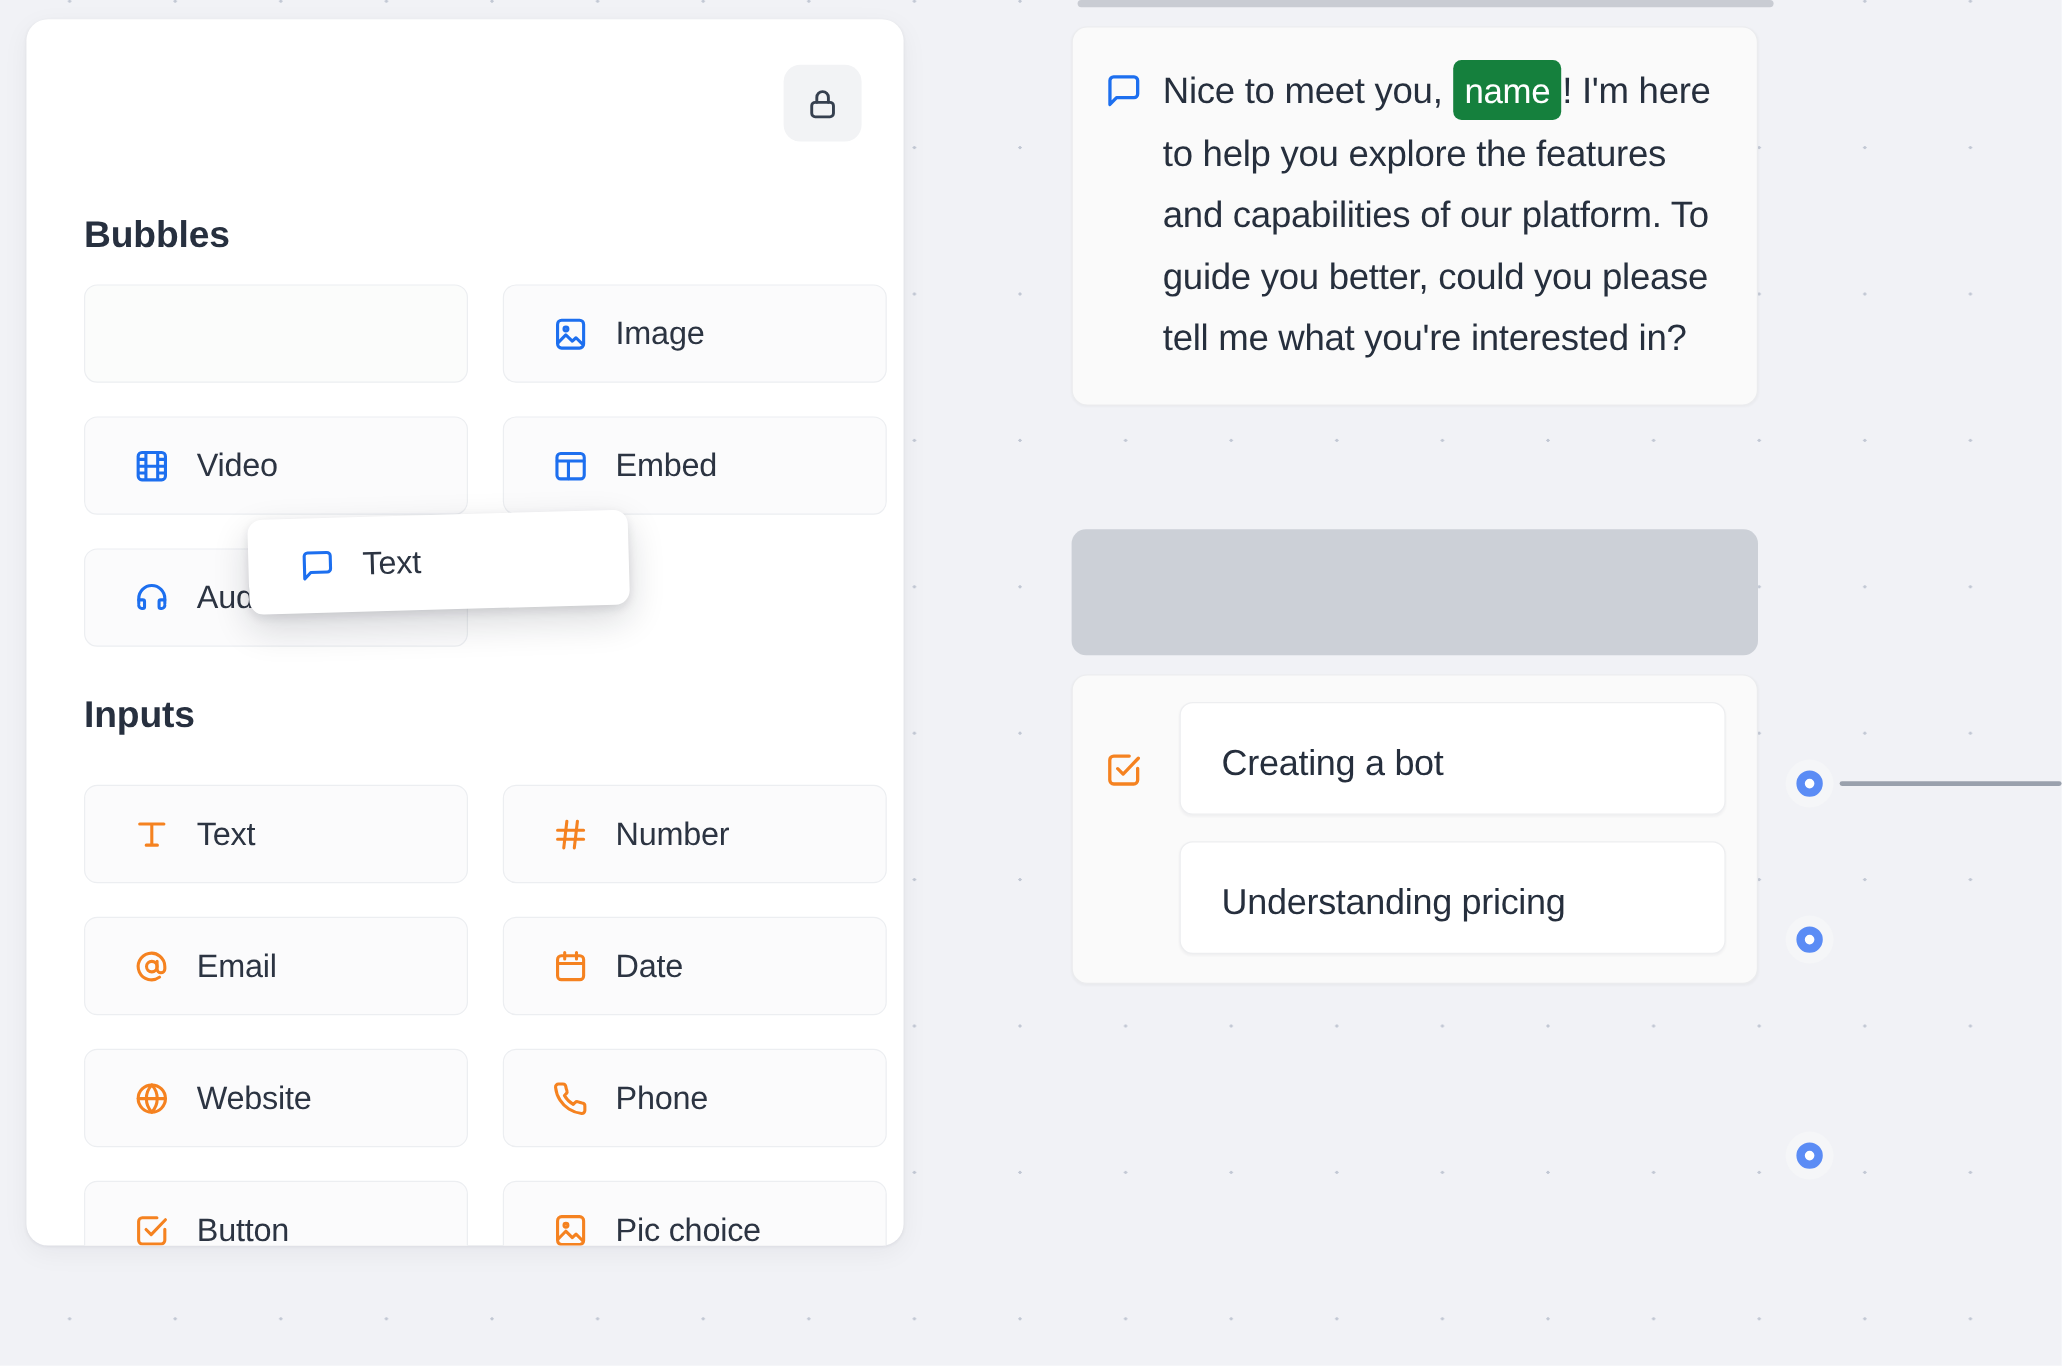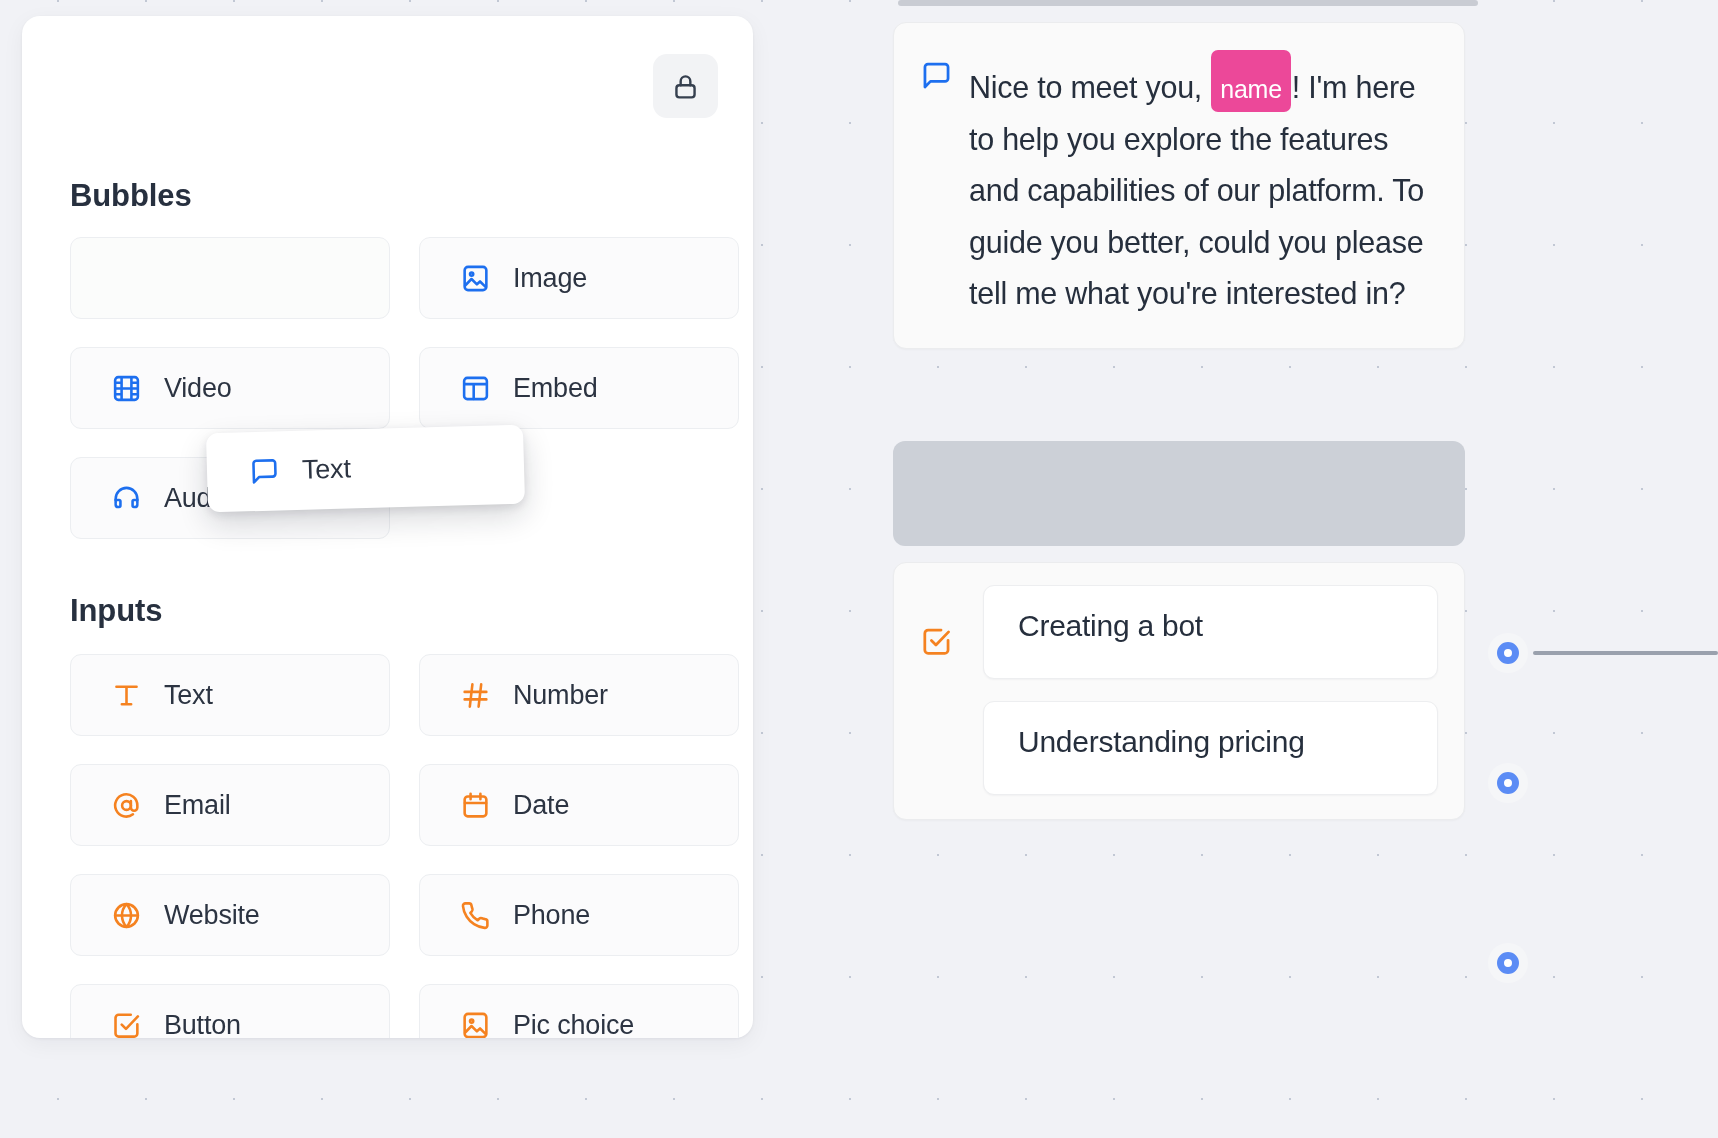--- a/index.html
+++ b/index.html
@@ -50,21 +50,21 @@
 
   .section-title {
     position: absolute;
     left: 48px;
     font-size: 31px;
     font-weight: 700;
     color: #27303f;
     letter-spacing: -0.1px;
   }
   #title-bubbles { top: 162px; }
-  #title-inputs  { top: 577px; }
+  #title-inputs  { top: 562px; }
 
   .grid {
     position: absolute;
     left: 48px;
     width: 669px;
     display: grid;
     grid-template-columns: 320px 320px;
     column-gap: 29px;
     row-gap: 28px;
   }
@@ -123,25 +123,25 @@
   .node-ico svg { display:block; width: 33px; height: 33px; }
   #bubble-text {
     font-size: 30.5px;
     line-height: 51.6px;
     color: #262f3d;
     letter-spacing: -0.25px;
     max-width: 470px;
   }
   .var-chip {
     display: inline-block;
-    background: #ec4899;
+    background: #15803d;
     color: #ffffff;
     border-radius: 7px;
-    padding: 20px 9px 4px;
-    font-size: 25px;
+    padding: 8px 9px 4px;
+    font-size: 29px;
     line-height: 38px;
     vertical-align: baseline;
     margin: 0 1px;
   }
 
   
   #drop-placeholder {
     position: absolute;
     left: 0; top: 441px;
     width: 572px; height: 105px;
@@ -170,21 +170,21 @@
   
   #node-choices { top: 562px; padding: 22px 26px 24px 26px; }
   #choices-list { display: flex; flex-direction: column; gap: 22px; width: 467px; }
   .choice-item {
     min-height: 94px;
     background: #ffffff;
     border: 1.4px solid #edeef0;
     border-radius: 11px;
     box-shadow: 0 1px 2px rgba(16,24,40,0.04);
     display: flex;
-    align-items: flex-start;
+    align-items: flex-end;
     padding: 14px 30px 16px 34px;
     cursor: pointer;
   }
   .choice-item .ctext {
     font-size: 30px;
     line-height: 51px;
     color: #262f3d;
     letter-spacing: -0.25px;
   }
   #choices-icon { flex: 0 0 33px; width: 33px; height: 33px; margin-top: 40px; margin-right: 14px; }

